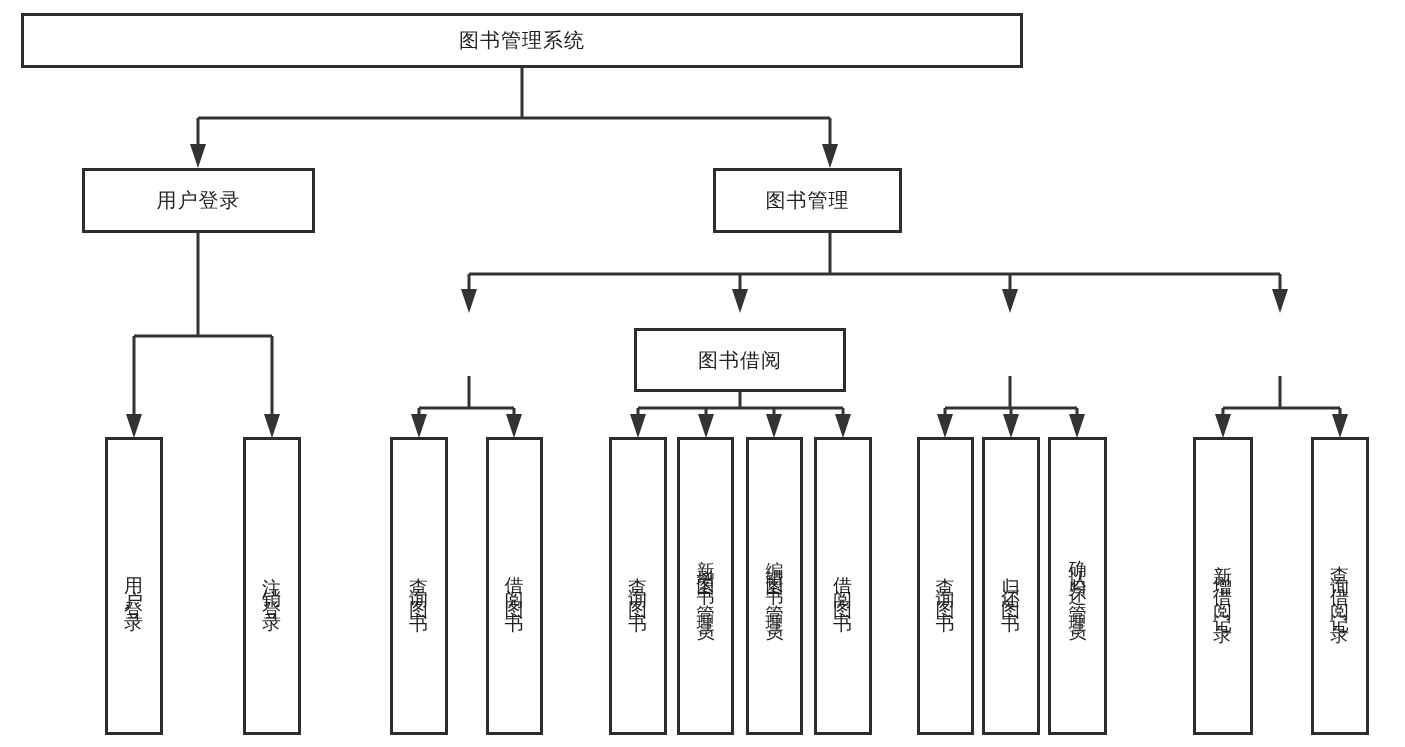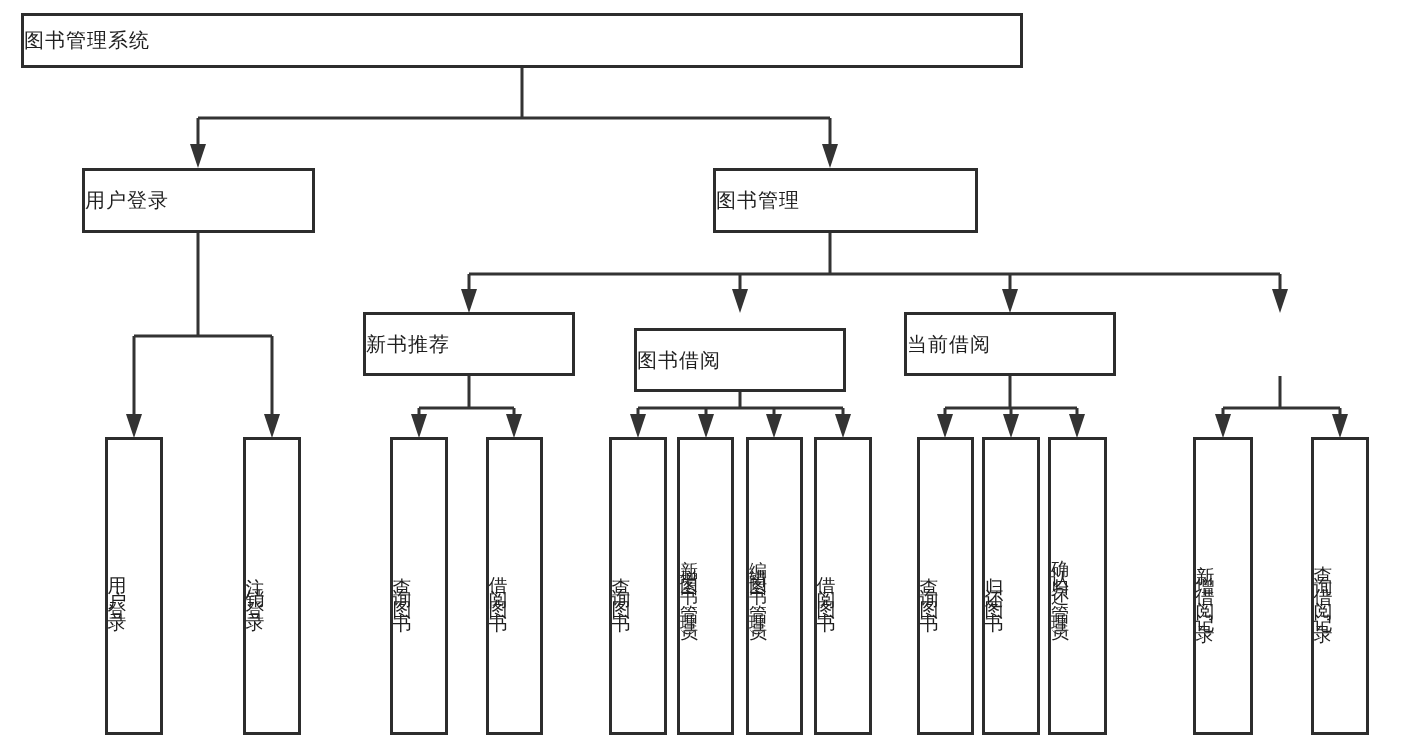--- a/index.html
+++ b/index.html
@@ -25,21 +25,21 @@
   svg.wires{
     position:absolute;left:0;top:0;width:1405px;height:747px;
     z-index:1;
   }
   svg.wires .ln{stroke:var(--line);stroke-width:3;fill:none;}
   svg.wires .ar{fill:var(--line);stroke:none;}
   .box{
     position:absolute;
     background:#ffffff;
     border:3px solid var(--border);
-    display:flex;align-items:center;
+    display:flex;align-items:center;justify-content:center;
     z-index:2;
   }
   .hbox{
     font-size:20px;
     letter-spacing:1px;
     white-space:nowrap;
   }
   .vbox{
     z-index:2;
   }
@@ -92,32 +92,26 @@
       M1215,414 L1231,414 L1223,438 Z  M1332,414 L1348,414 L1340,438 Z"></path>
   </svg>
 
   <div class="box hbox" style="left:21px;top:13px;width:1002px;height:55px">
     <span>图书管理系统</span>
   </div>
 
   <div class="box hbox" style="left:82px;top:168px;width:233px;height:65px">
     <span>用户登录</span>
   </div>
-  <div class="box hbox" style="left:713px;top:168px;width:265px;height:65px">
+  <div class="box hbox" style="left:713px;top:168px;width:189px;height:65px">
     <span>图书管理</span>
   </div>
 
-  <div class="box hbox" style="left:363px;top:312px;width:212px;height:64px">
-    <span>新书推荐</span>
-  </div>
   <div class="box hbox" style="left:634px;top:328px;width:212px;height:64px">
     <span>图书借阅</span>
-  </div>
-  <div class="box hbox" style="left:904px;top:312px;width:212px;height:64px">
-    <span>当前借阅</span>
   </div>
 
   <div class="box vbox" style="left:105px;top:437px;width:58px;height:298px">
     <span class="vtext">用户登录</span>
   </div>
   <div class="box vbox" style="left:243px;top:437px;width:58px;height:298px">
     <span class="vtext">注销登录</span>
   </div>
 
   <div class="box vbox" style="left:390px;top:437px;width:58px;height:298px">

